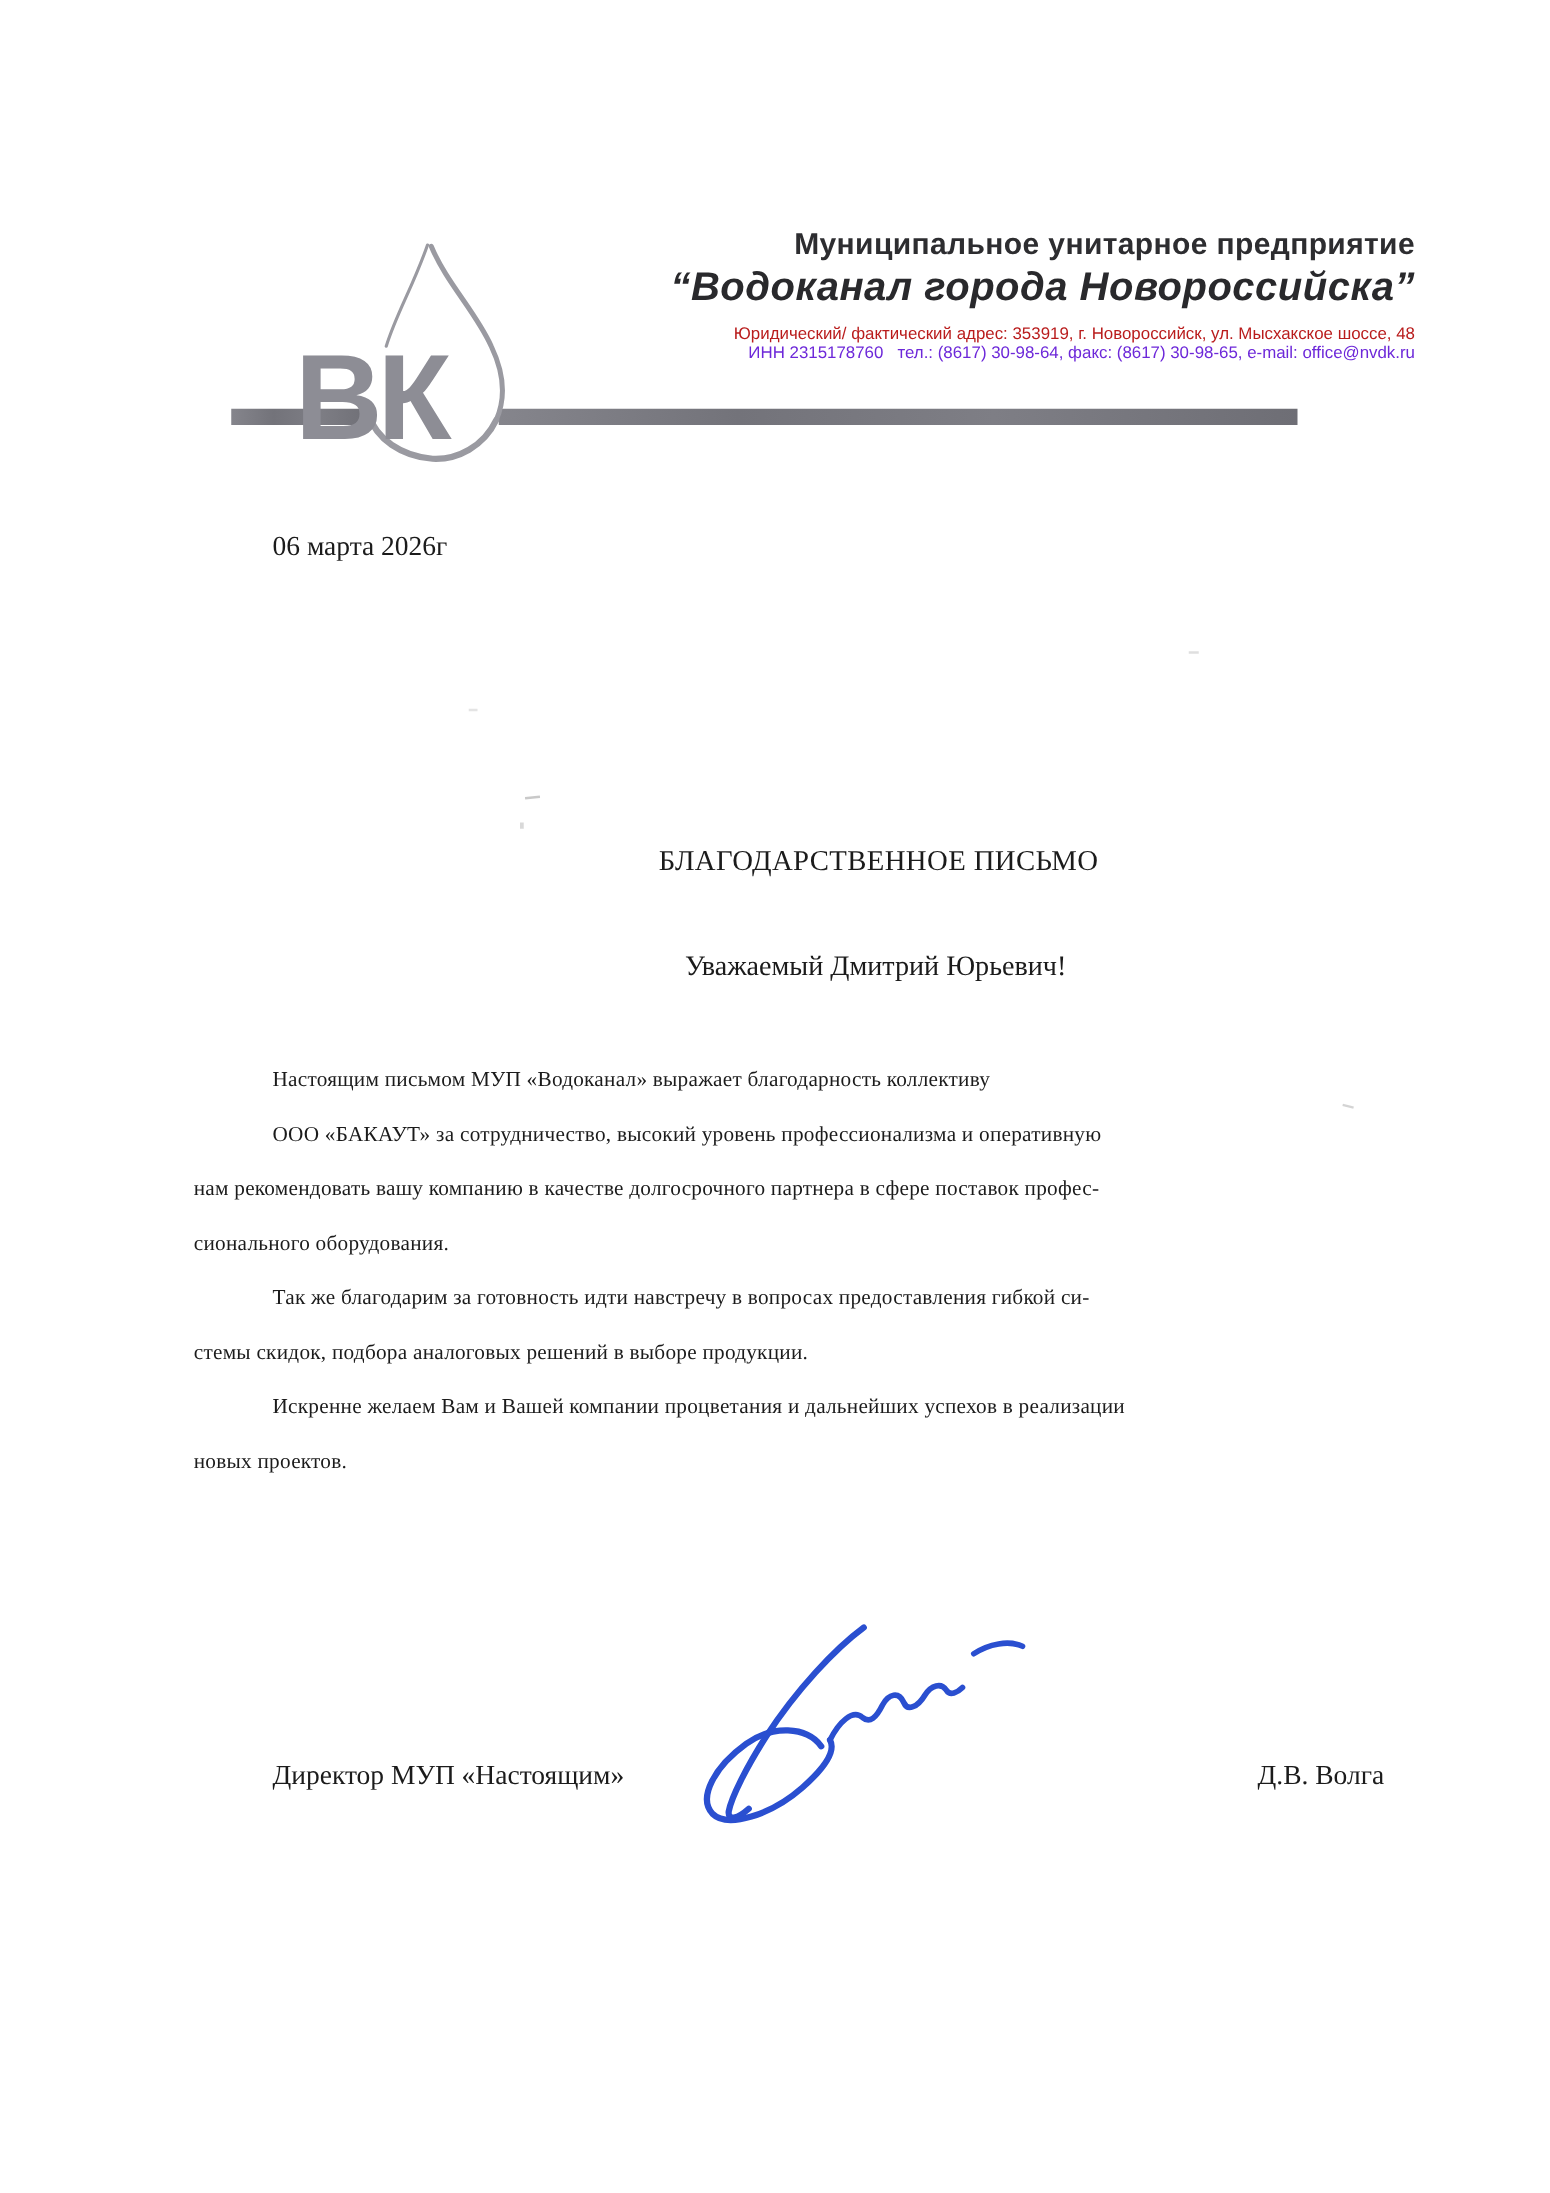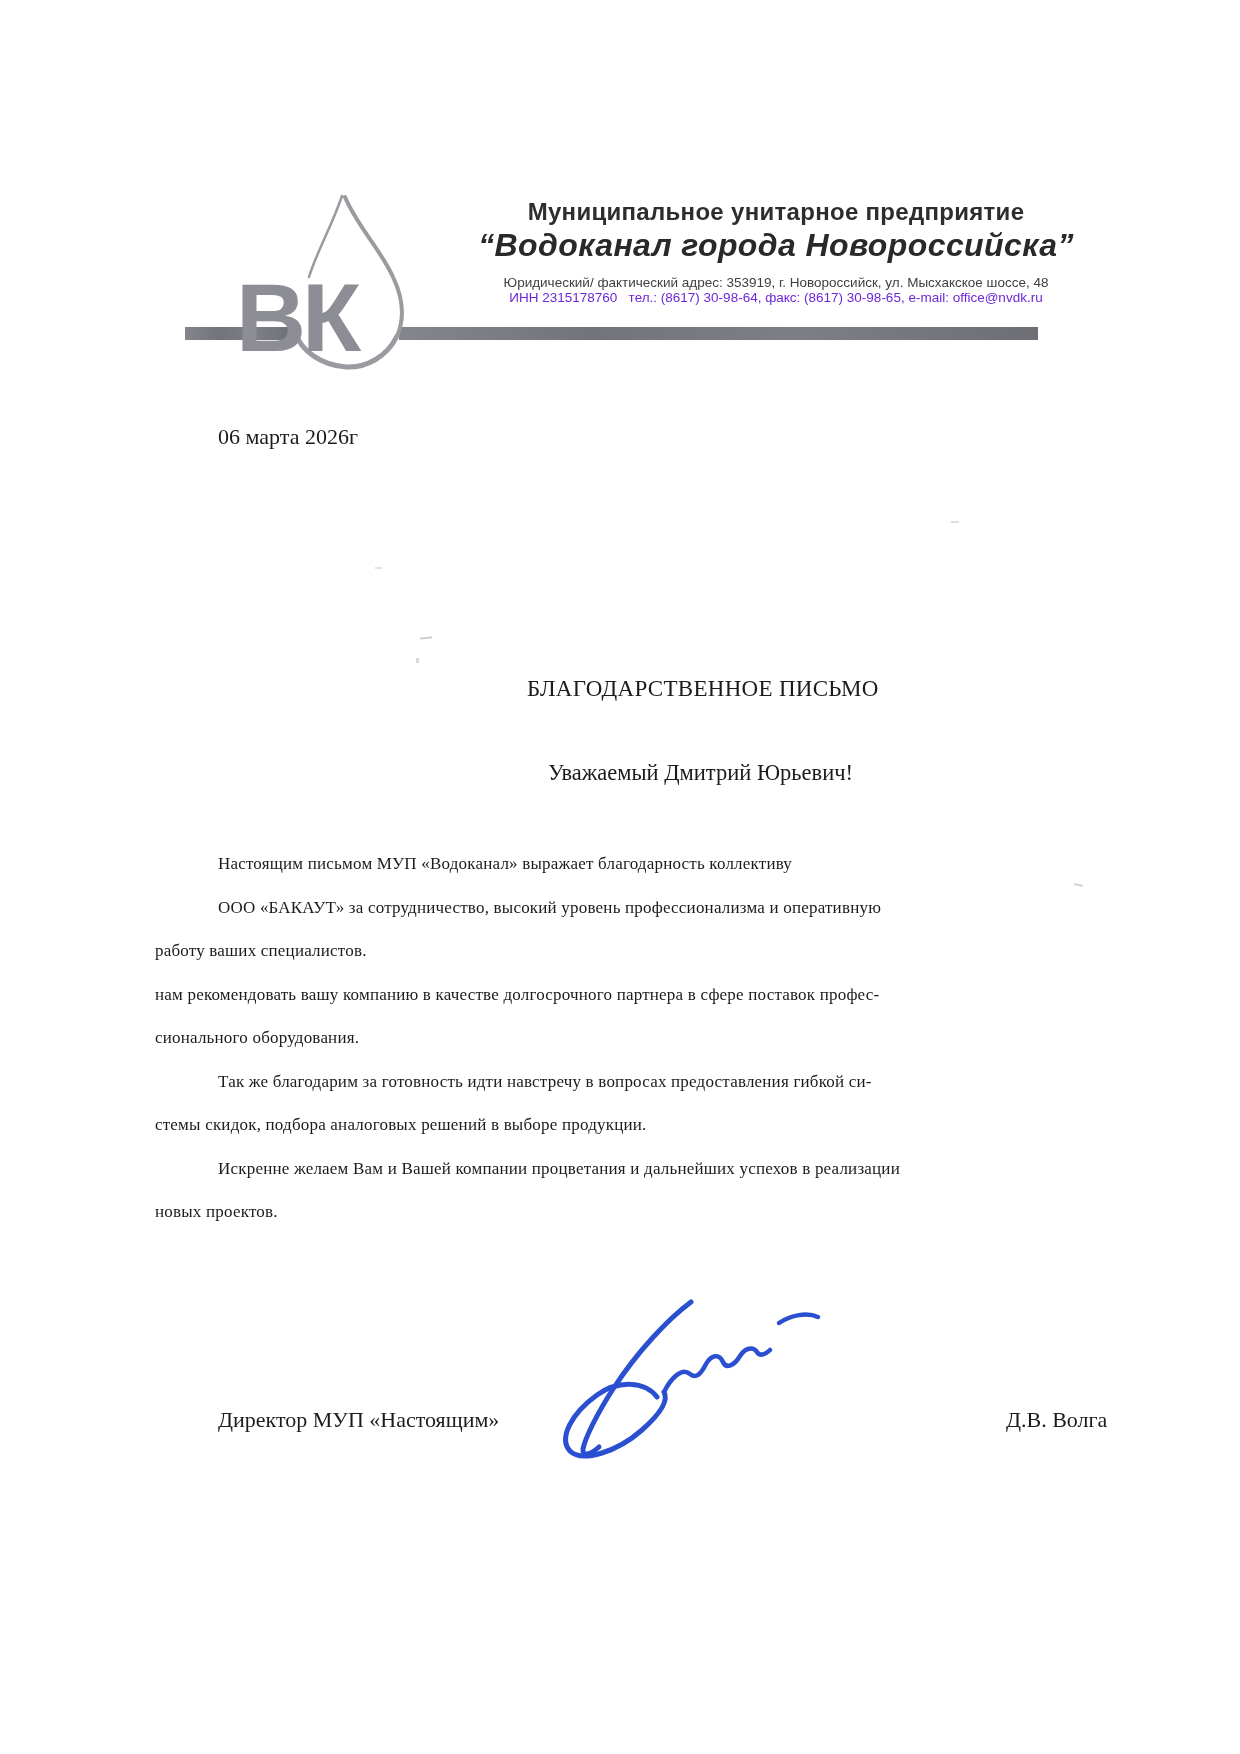--- a/index.html
+++ b/index.html
@@ -6,25 +6,25 @@
   .page {
     position:relative; width:1240px; height:1754px; margin:0 auto;
     background:#ffffff; overflow:hidden;
     font-family:"Liberation Serif", serif; color:#1b1b1b;
   }
   
   .logo-svg { position:absolute; left:170px; top:160px; }
   .rule { position:absolute; height:13px; background:linear-gradient(90deg,#85858c,#73737a 30%,#7e7e85 62%,#6e6e75); }
   .rule-left { left:185px; top:327px; width:112px; }
   .rule-long { left:399px; top:327px; width:639px; }
-  .letterhead { position:absolute; left:420px; top:198px; width:712px; text-align:center;
+  .letterhead { position:absolute; left:420px; top:182px; width:712px; text-align:right;
                 font-family:"Liberation Sans", sans-serif; }
   .org-type { font-size:24px; font-weight:bold; color:#2d2d30; letter-spacing:0.3px; }
   .org-name { font-size:32px; font-weight:bold; color:#29292c; letter-spacing:0.4px; margin-top:1px;font-style:italic; }
-  .addr     { font-size:13.5px; color:#404040; margin-top:11px; }
+  .addr     { font-size:13.5px; color:#b91c1c; margin-top:11px; }
   .contacts { font-size:13.5px; color:#6d28d9; margin-top:0; }
   
   .date { position:absolute; left:218px; top:424px; font-size:22px; white-space:nowrap; }
   .addressee { position:absolute; left:652px; top:503px; font-size:22px; line-height:41px; white-space:nowrap; }
   .title { position:absolute; left:527px; top:676px; font-size:23px; letter-spacing:0.3px; white-space:nowrap; }
   .salutation { position:absolute; left:548px; top:760px; font-size:22.5px; white-space:nowrap; }
   .body-block { position:absolute; left:155px; top:842px; width:960px; font-size:17px; letter-spacing:0.2px; }
   .body-block .line { height:43.5px; line-height:43.5px; white-space:nowrap; }
   .body-block .line.indent { padding-left:63px; }
   .sign-label { position:absolute; left:218px; top:1407px; font-size:22px; white-space:nowrap; }
@@ -64,21 +64,20 @@
 
   <div class="date">06 марта 2026г</div>
 
 
   <div class="title">БЛАГОДАРСТВЕННОЕ ПИСЬМО</div>
   <div class="salutation">Уважаемый Дмитрий Юрьевич!</div>
 
   <div class="body-block">
     <div class="line indent">Настоящим письмом МУП «Водоканал» выражает благодарность коллективу</div>
     <div class="line indent">ООО «БАКАУТ» за сотрудничество, высокий уровень профессионализма и оперативную</div>
-    <div class="line">работу ваших специалистов.</div>
     <div class="line">нам рекомендовать вашу компанию в качестве долгосрочного партнера в сфере поставок профес-</div>
     <div class="line">сионального оборудования.</div>
     <div class="line indent">Так же благодарим за готовность идти навстречу в вопросах предоставления гибкой си-</div>
     <div class="line">стемы скидок, подбора аналоговых решений в выборе продукции.</div>
     <div class="line indent">Искренне желаем Вам и Вашей компании процветания и дальнейших успехов в реализации</div>
     <div class="line">новых проектов.</div>
   </div>
 
   <div class="sign-label">Директор МУП «Настоящим»</div>
 

